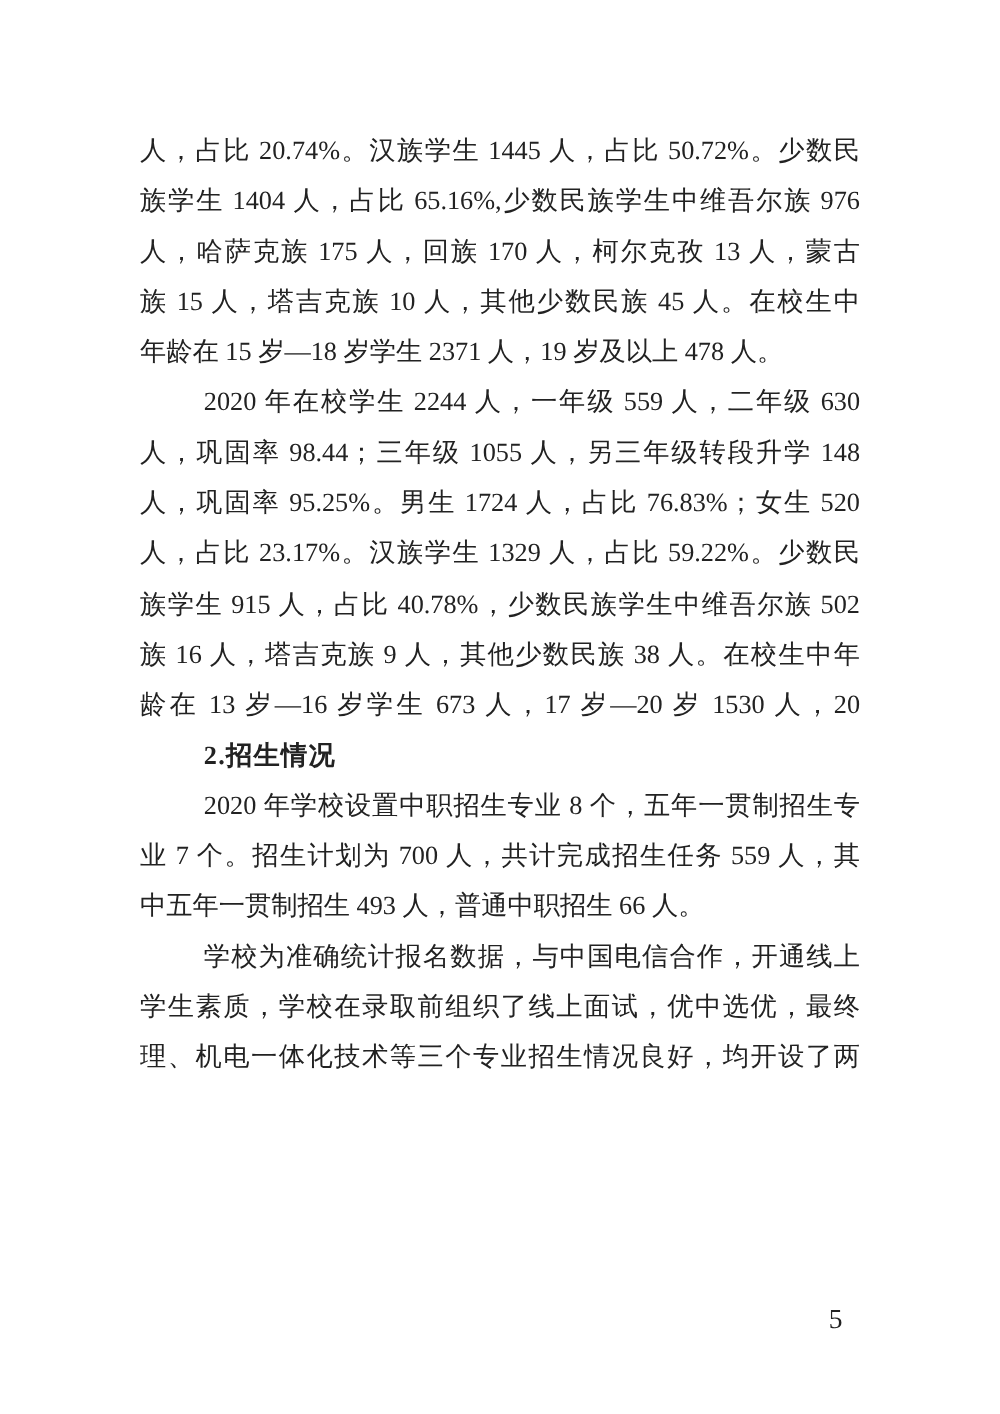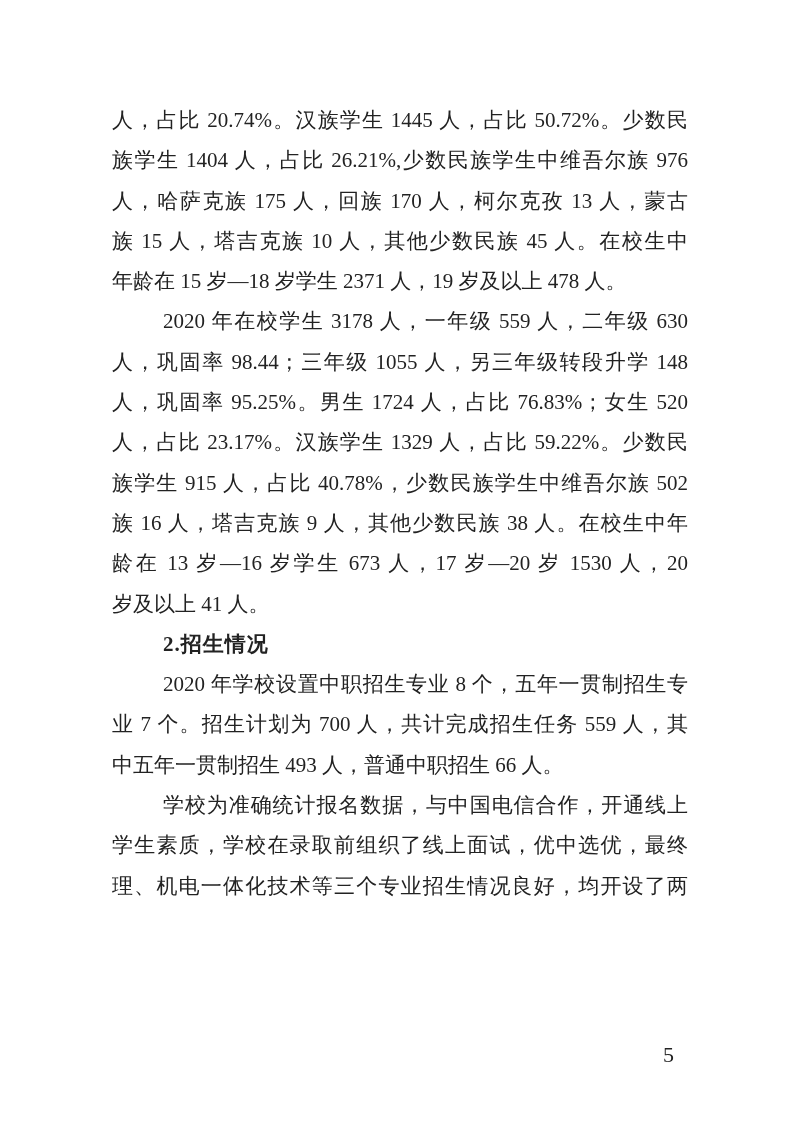--- a/index.html
+++ b/index.html
@@ -50,33 +50,32 @@
     color: #222222;
   }
 </style>
 </head>
 <body>
 
 <div class="page">
   <div class="content">
 
     <div class="line">人，占比 20.74%。汉族学生 1445 人，占比 50.72%。少数民</div>
-    <div class="line">族学生 1404 人，占比 26.21%,少数民族学生中维吾尔族 976</div>
+    <div class="line">族学生 1404 人，占比 65.16%,少数民族学生中维吾尔族 976</div>
     <div class="line">人，哈萨克族 175 人，回族 170 人，柯尔克孜 13 人，蒙古</div>
     <div class="line">族 15 人，塔吉克族 10 人，其他少数民族 45 人。在校生中</div>
     <div class="line end">年龄在 15 岁—18 岁学生 2371 人，19 岁及以上 478 人。</div>
 
-    <div class="line indent">2020 年在校学生 3178 人，一年级 559 人，二年级 630</div>
+    <div class="line indent">2020 年在校学生 2244 人，一年级 559 人，二年级 630</div>
     <div class="line">人，巩固率 98.44；三年级 1055 人，另三年级转段升学 148</div>
     <div class="line">人，巩固率 95.25%。男生 1724 人，占比 76.83%；女生 520</div>
     <div class="line">人，占比 23.17%。汉族学生 1329 人，占比 59.22%。少数民</div>
     <div class="line">族学生 915 人，占比 40.78%，少数民族学生中维吾尔族 502</div>
     <div class="line">族 16 人，塔吉克族 9 人，其他少数民族 38 人。在校生中年</div>
     <div class="line">龄在 13 岁—16 岁学生 673 人，17 岁—20 岁 1530 人，20</div>
-    <div class="line end">岁及以上 41 人。</div>
 
     <div class="line end indent heading">2.招生情况</div>
 
     <div class="line indent">2020 年学校设置中职招生专业 8 个，五年一贯制招生专</div>
     <div class="line">业 7 个。招生计划为 700 人，共计完成招生任务 559 人，其</div>
     <div class="line end">中五年一贯制招生 493 人，普通中职招生 66 人。</div>
 
     <div class="line indent">学校为准确统计报名数据，与中国电信合作，开通线上</div>
     <div class="line">学生素质，学校在录取前组织了线上面试，优中选优，最终</div>
     <div class="line">理、机电一体化技术等三个专业招生情况良好，均开设了两</div>

